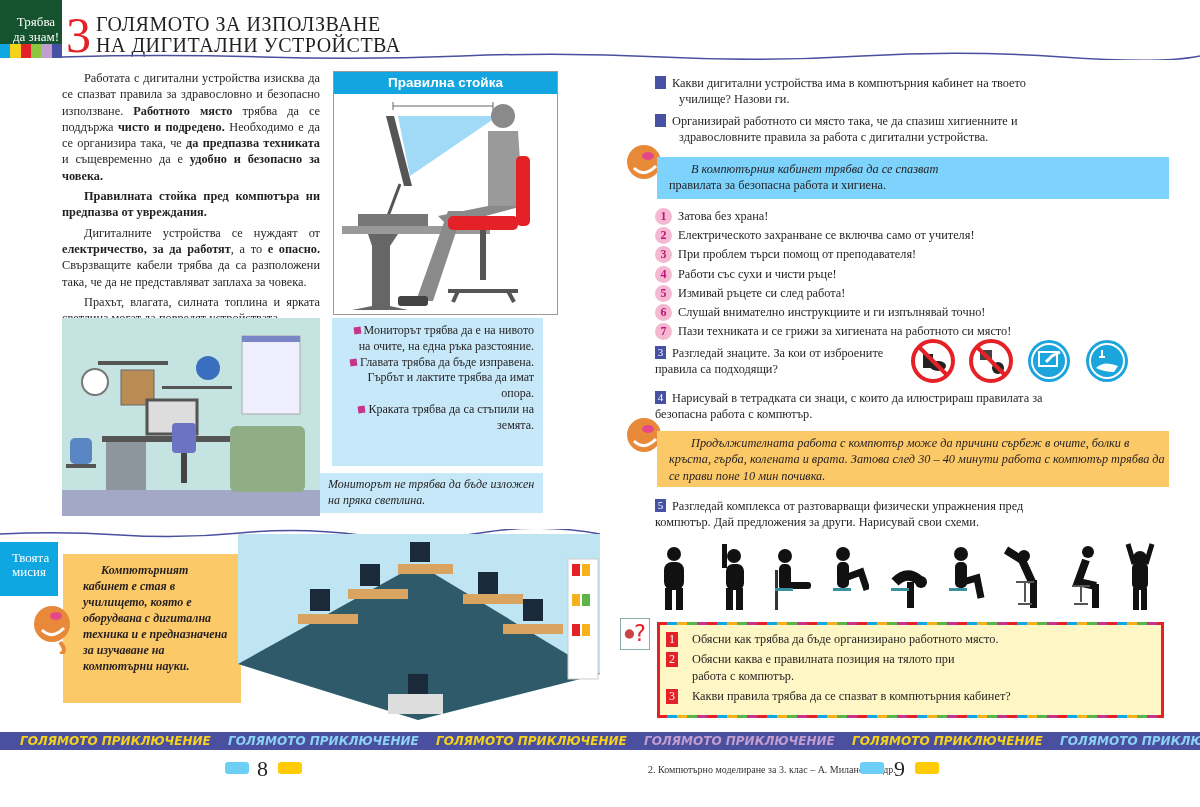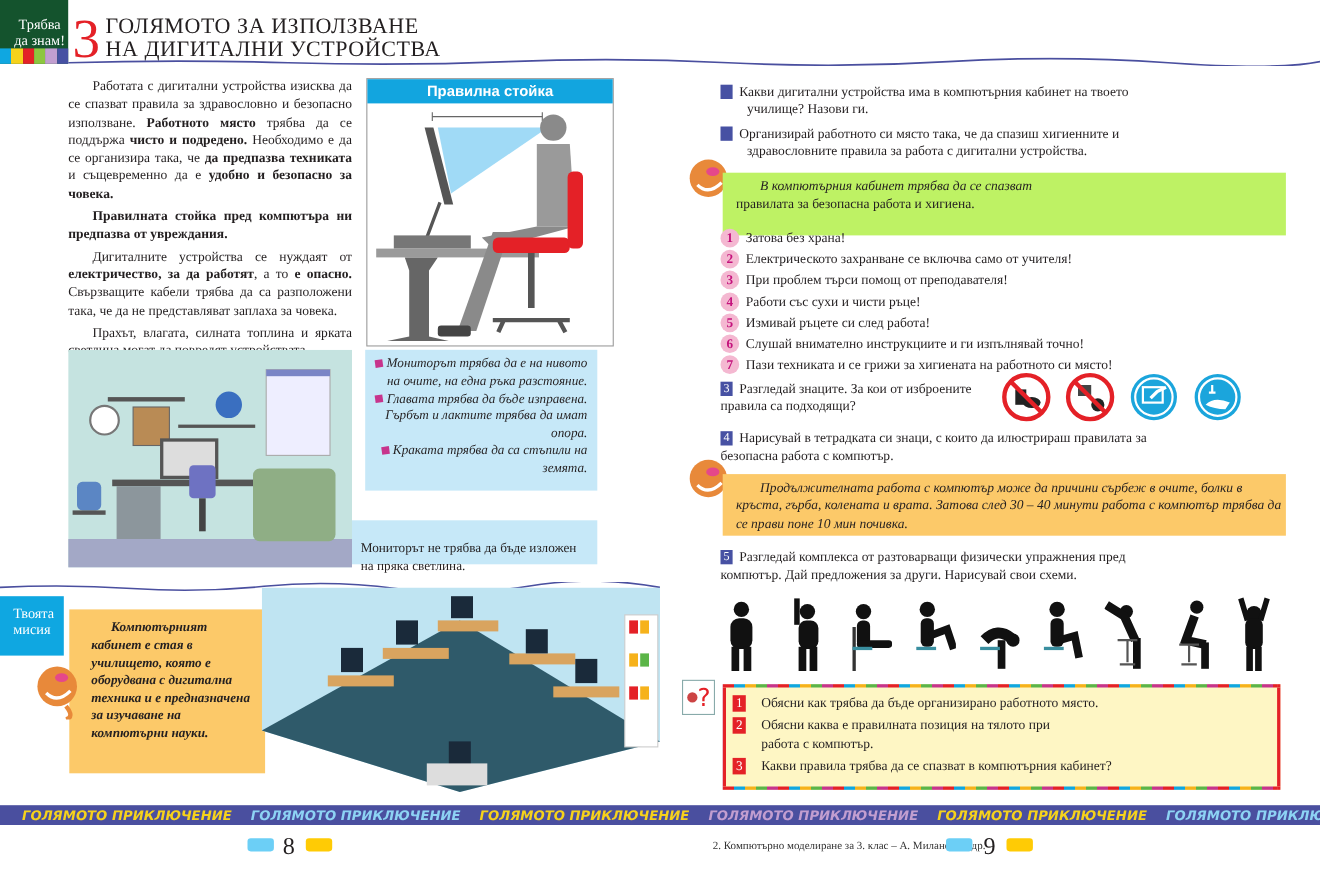--- a/index.html
+++ b/index.html
@@ -19,40 +19,40 @@
   
   .body-text { left: 62px; top: 70px; width: 258px; font-size: 12.3px; line-height: 16.3px; text-align: justify; }
   .body-text p { text-indent: 22px; margin-bottom: 4px; }
   .body-text b { font-weight: bold; font-family: Liberation Serif, serif; }
 
   
   .posture { left: 333px; top: 71px; width: 225px; height: 244px; border: 1px solid #9b9b9b; background: #fff; }
   .posture-head { height: 22px; background: #12a5df; color: #fff; font-family: "Liberation Sans", sans-serif; font-weight: bold; font-size: 13.5px; text-align: center; line-height: 22px; }
   .posture-art { position: absolute; left: 4px; top: 24px; width: 200px; height: 216px; }
 
-  .tips-box { left: 332px; top: 318px; width: 211px; height: 128px; background: #c6e8f8; font-style: italic; font-size: 12px; line-height: 15.8px; text-align: right; padding: 5px 9px 0 8px; }
+  .tips-box { left: 332px; top: 318px; width: 211px; height: 148px; background: #c6e8f8; font-size: 12px; line-height: 15.8px; text-align: right; padding: 5px 9px 0 8px; }
   .tips-box .bul { display: inline-block; width: 7px; height: 7px; background: #c7348c; margin-right: 3px; transform: rotate(-8deg); }
-  .warn-box { left: 320px; top: 473px; width: 223px; height: 40px; background: #c6e8f8; font-size: 12px; line-height: 15.5px; padding: 18px 8px; }
+  .warn-box { left: 320px; top: 473px; width: 223px; height: 40px; background: #c6e8f8; font-style: italic; font-size: 12px; line-height: 15.5px; padding: 4px 8px; }
 
   
   .room { left: 62px; top: 318px; width: 258px; height: 198px; }
 
   
   .wave-line2 { left: 0; top: 529px; width: 600px; height: 10px; }
   .mission-tag { left: 0; top: 542px; width: 58px; height: 54px; background: #0fa7e1; color: #fff; font-family: "Liberation Serif", serif; font-size: 13px; line-height: 14px; padding: 9px 0 0 12px; }
   .mission-box { left: 63px; top: 554px; width: 178px; height: 149px; background: #fcc969; font-style: italic; font-weight: bold; font-size: 12px; line-height: 16px; padding: 8px 8px 0 20px; }
   .mission-box p { text-indent: 18px; }
   .classroom { left: 238px; top: 534px; width: 362px; height: 186px; }
 
   
   .q { font-size: 12.3px; line-height: 16.3px; }
   .qnum { display: inline-block; width: 11px; height: 13px; background: #4751a3; color: #fff; font-size: 11px; line-height: 13px; text-align: center; margin-right: 6px; vertical-align: 1px; }
   .q1 { left: 655px; top: 75px; width: 400px; padding-left: 24px; text-indent: -24px; }
   .q2 { left: 655px; top: 113px; width: 400px; padding-left: 24px; text-indent: -24px; }
-  .note1 { left: 657px; top: 157px; width: 512px; height: 57px; background: #bef264; font-size: 12.3px; line-height: 16px; padding: 4px 0 0 12px; }
+  .note1 { left: 657px; top: 157px; width: 512px; height: 42px; background: #7dd3fc; font-size: 12.3px; line-height: 16px; padding: 4px 0 0 12px; }
   .note1 .it { font-style: italic; padding-left: 22px; display: block; }
   .note1 b { font-weight: normal; text-align: right; }
 
   .rules { left: 655px; top: 207px; width: 500px; }
   .rule { display: flex; align-items: center; height: 19.2px; font-size: 12.3px; }
   .rnum { width: 17px; height: 17px; border-radius: 50%; background: #f4b8d1; color: #c4127c; font-weight: bold; font-size: 12px; text-align: center; line-height: 17px; margin-right: 6px; flex: none; }
 
   .q3 { left: 655px; top: 345px; width: 260px; }
   .signs { left: 910px; top: 338px; width: 240px; height: 52px; display: flex; gap: 12px; }
   .sign { width: 46px; height: 46px; border-radius: 50%; position: relative; }

